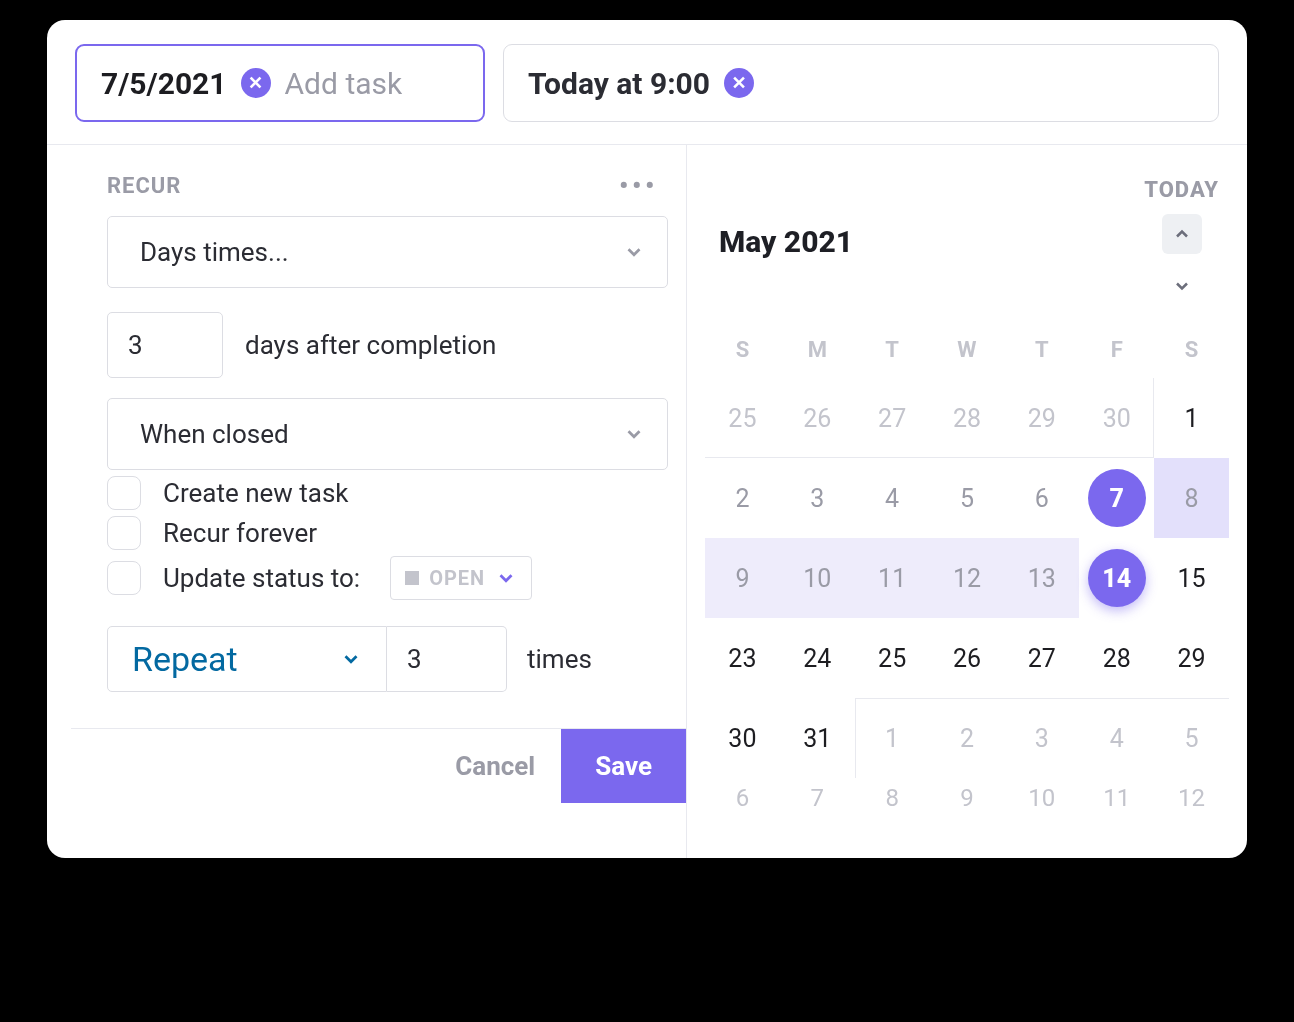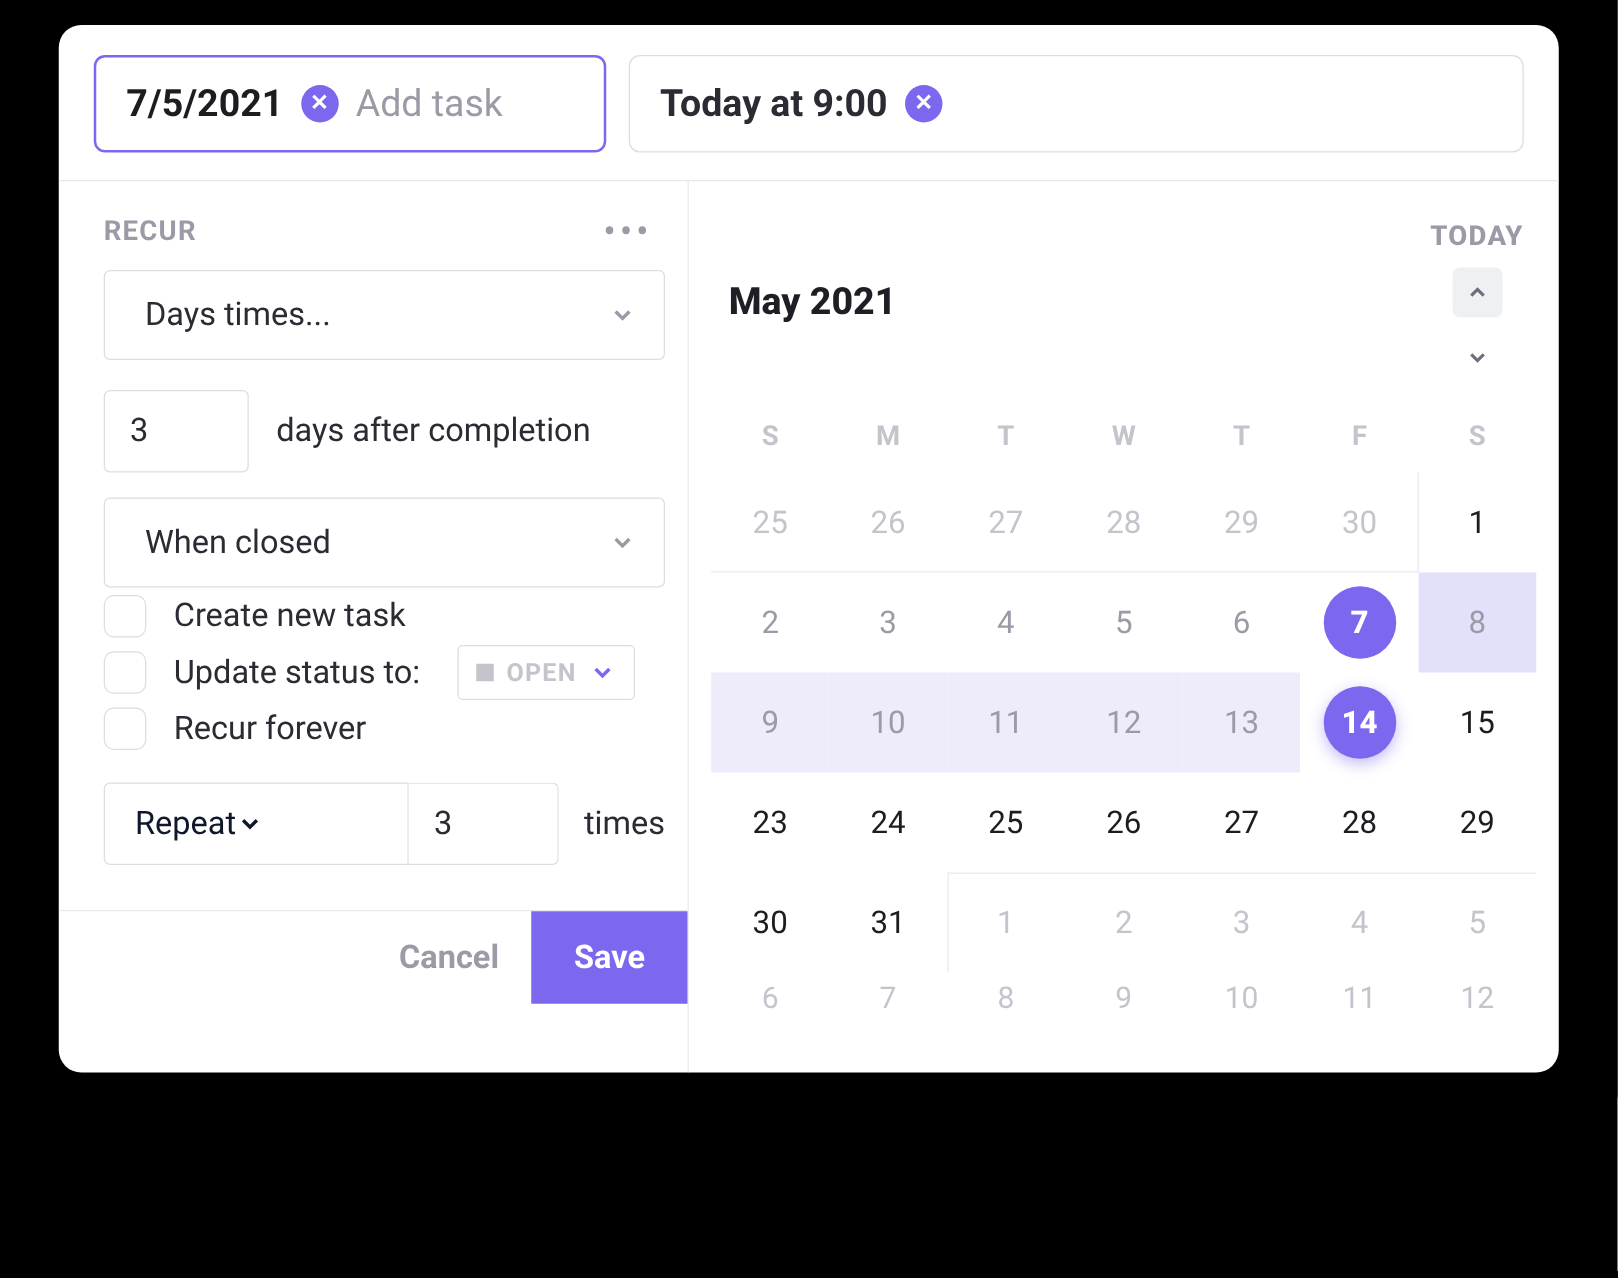--- a/index.html
+++ b/index.html
@@ -48,21 +48,21 @@
   .clear-btn{
     display:inline-flex;align-items:center;justify-content:center;
     width:30px;height:30px;border-radius:50%;
     background:var(--purple);color:#fff;font-size:18px;font-weight:900;
     flex:0 0 auto;
   }
   .clear-btn::after{content:"✕";line-height:1;}
 
   
   .cols{display:flex;}
-  .col-left{width:504px;border-right:1px solid var(--border-light);}
+  .col-left{width:640px;border-right:1px solid var(--border-light);padding-left:24px;}
   .col-right{flex:1;}
 
   
   .recur-head{
     display:flex;align-items:center;justify-content:space-between;
     padding:28px 28px 14px 36px;
   }
   .recur-head .title{
     font-size:22px;font-weight:700;letter-spacing:1px;
     color:var(--text-light);
@@ -96,24 +96,24 @@
     display:inline-flex;align-items:center;gap:10px;
     height:44px;padding:0 14px;margin-left:8px;
     border:1px solid var(--border);border-radius:4px;
     color:var(--text-xlight);font-size:20px;font-weight:700;letter-spacing:1px;
   }
   .status-chip .sq{width:14px;height:14px;background:var(--text-xlight);}
   .status-chip .caret{color:var(--purple);font-size:18px;}
 
   .repeat-row{display:flex;align-items:center;gap:0;margin-top:26px;}
   .repeat-select{
-    display:flex;align-items:center;
+    display:flex;align-items:center;justify-content:space-between;
     width:280px;height:66px;padding:0 24px;
     border:1px solid var(--border);border-radius:5px 0 0 5px;
-    font-size:26px;color:#0f172a;
+    font-size:34px;color:#0369a1;
   }
   .repeat-input{
     width:120px;height:66px;border:1px solid var(--border);border-left:none;border-radius:0 5px 5px 0;
     font-size:26px;padding:0 20px;color:#2b2c33;background:#fff;
   }
   .repeat-row .suffix{font-size:26px;color:#2b2c33;margin-left:20px;}
 
   .caret{display:inline-block;}
   .caret svg{width:22px;height:22px;display:block;}
 
@@ -223,34 +223,34 @@
               </svg>
           </span>
         </div>
 
         <div class="check-row">
           <span class="checkbox"></span>
           <span class="lbl">Create new task</span>
         </div>
         <div class="check-row">
           <span class="checkbox"></span>
+          <span class="lbl">Recur forever</span>
+        </div>
+        <div class="check-row">
+          <span class="checkbox"></span>
           <span class="lbl">Update status to:</span>
           <span class="status-chip">
             <span class="sq"></span>
             <span>OPEN</span>
             <span class="caret">
               <svg viewBox="0 0 24 24" fill="none" stroke="currentColor" stroke-width="3">
                   <polyline points="6 9 12 15 18 9"></polyline>
                 </svg>
             </span>
           </span>
-        </div>
-        <div class="check-row">
-          <span class="checkbox"></span>
-          <span class="lbl">Recur forever</span>
         </div>
 
         <div class="repeat-row">
           <div class="repeat-select">
             <span>Repeat</span>
             <span class="caret">
               <svg viewBox="0 0 24 24" fill="none" stroke="currentColor" stroke-width="3">
                   <polyline points="6 9 12 15 18 9"></polyline>
                 </svg>
             </span>

